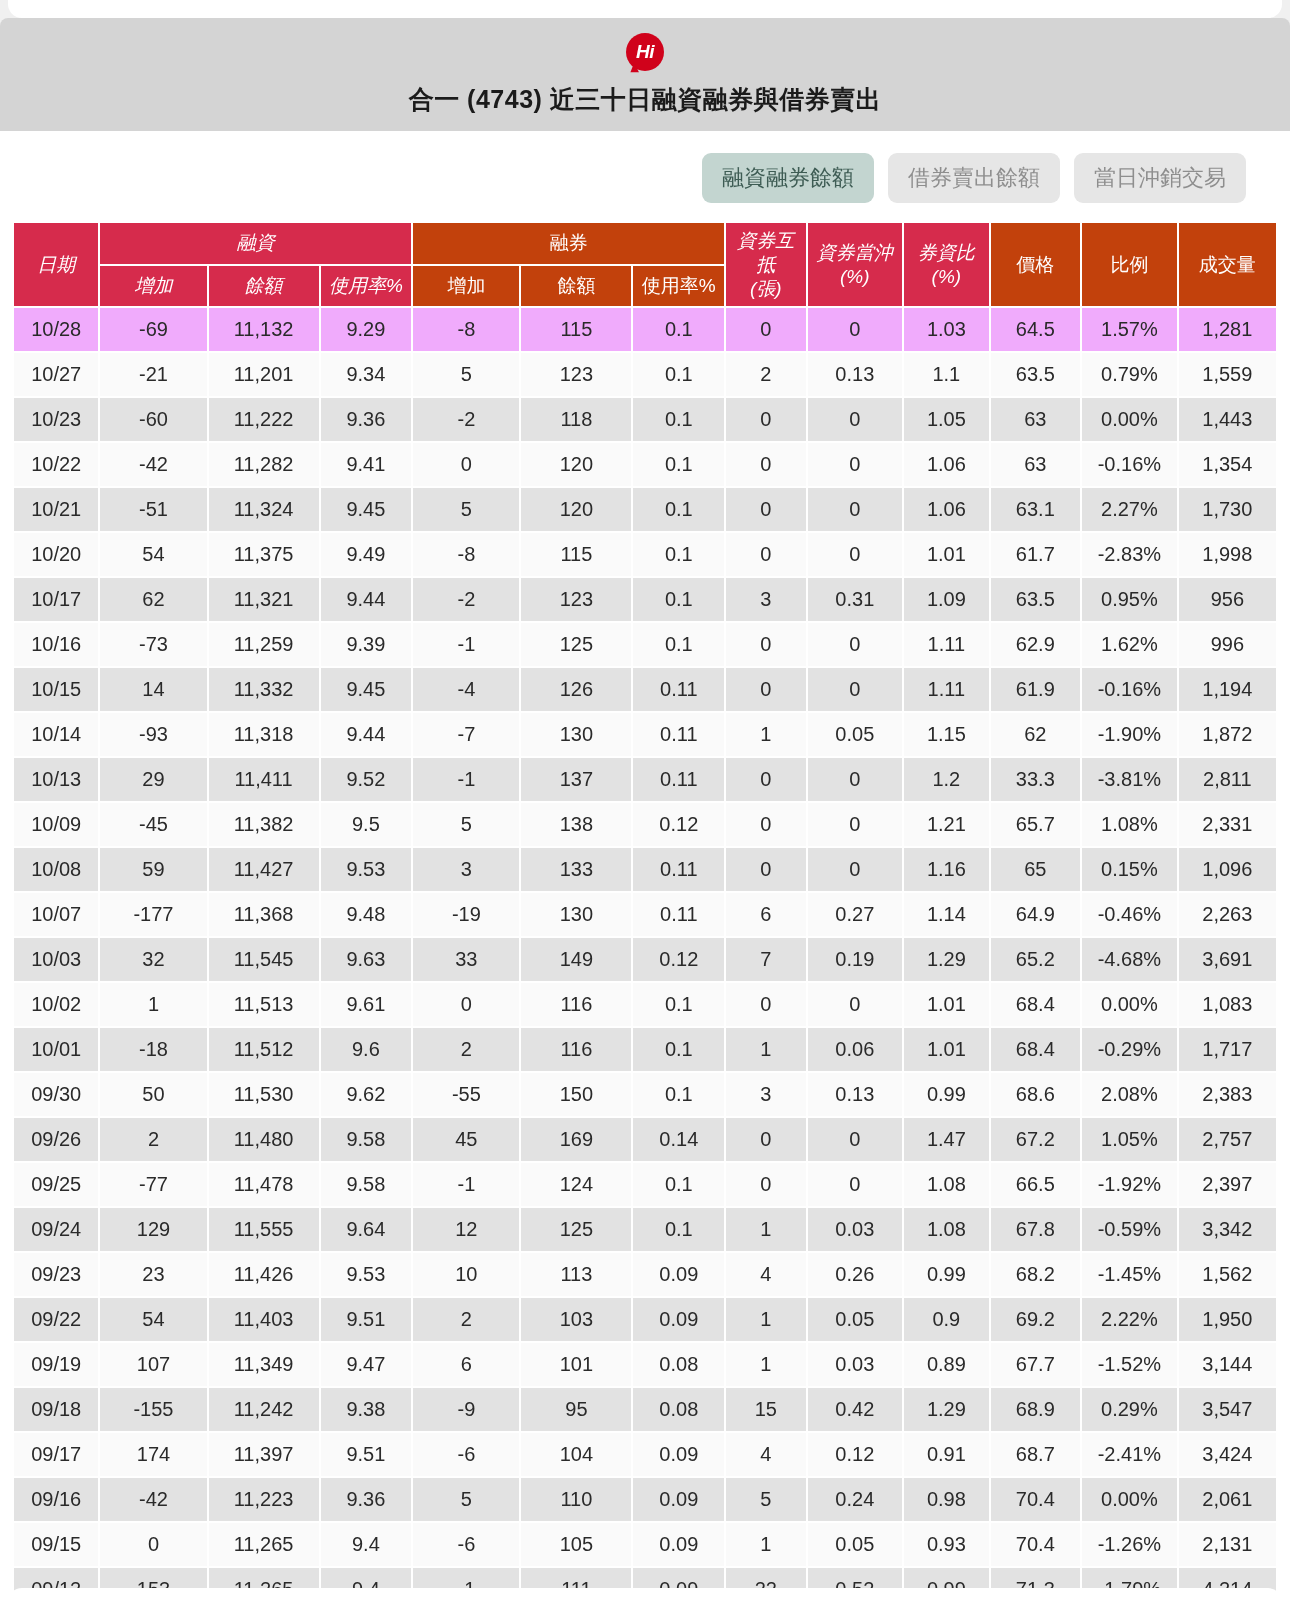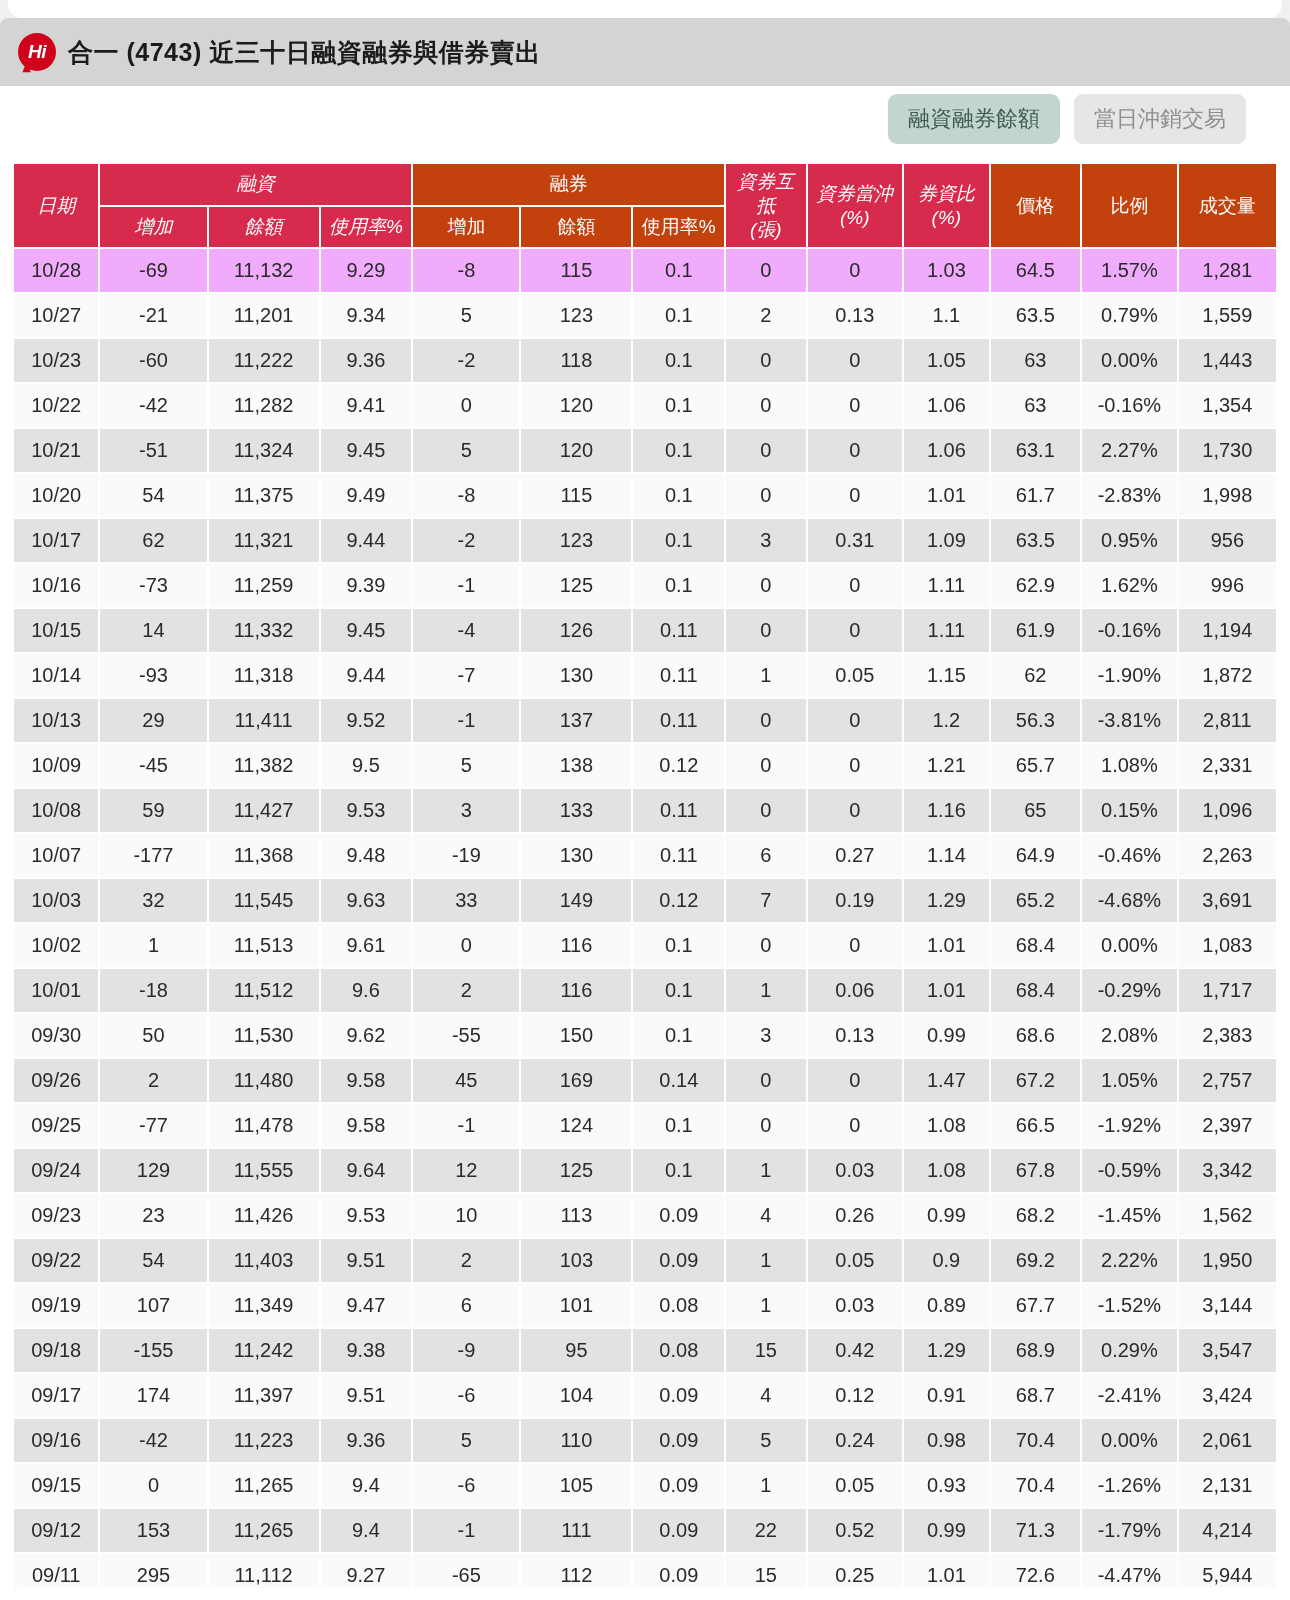--- a/index.html
+++ b/index.html
@@ -35,20 +35,21 @@
   }
 
   
   .titlebar {
     background: #d4d4d4;
     display: flex;
     align-items: center;
     gap: 12px;
     padding: 15px 18px;
     border-radius: 8px 8px 0 0;
+    flex-direction: column;
   }
   .hi-logo {
     flex: 0 0 auto;
     width: 38px; height: 38px;
     position: relative;
   }
   .hi-logo .bubble {
     position: absolute;
     inset: 0;
     background: #d0021b;
@@ -81,21 +82,21 @@
     font-weight: bold;
     color: #1b1b1b;
     letter-spacing: 0.5px;
   }
 
   
   .tabs {
     display: flex;
     justify-content: flex-end;
     gap: 14px;
-    padding: 8px 44px 18px 0;
+    padding: 22px 44px 18px 0;
   }
   .tab {
     font-size: 22px;
     padding: 10px 20px;
     border-radius: 9px;
     cursor: pointer;
     background: #e6e6e6;
     color: #8e8e8e;
     white-space: nowrap;
     border: none;
@@ -175,20 +176,21 @@
       <div class="hi-logo">
         <div class="bubble"></div>
         <div class="tail"></div>
         <div class="hi-text">Hi</div>
       </div>
       <div class="title-text">合一 (4743) 近三十日融資融券與借券賣出</div>
     </div>
 
     <div class="tabs">
       <button class="tab active">融資融券餘額</button>
+      <button class="tab">借券賣出餘額</button>
       <button class="tab">當日沖銷交易</button>
     </div>
 
     <div class="table-wrap">
       <table class="fin">
         <colgroup>
           <col class="c-date">
             <col class="c-inc">
             <col class="c-bal">
             <col class="c-rate">
@@ -387,21 +389,21 @@
               <td>10/13</td>
               <td class="pos">29</td>
               <td>11,411</td>
               <td>9.52</td>
               <td class="neg">-1</td>
               <td>137</td>
               <td>0.11</td>
               <td>0</td>
               <td>0</td>
               <td>1.2</td>
-              <td class="neg">56.3</td>
+              <td class="neg">33.3</td>
               <td class="neg">-3.81%</td>
               <td>2,811</td>
             </tr>
             <tr class="row-white">
               <td>10/09</td>
               <td class="neg">-45</td>
               <td>11,382</td>
               <td>9.5</td>
               <td class="pos">5</td>
               <td>138</td>

